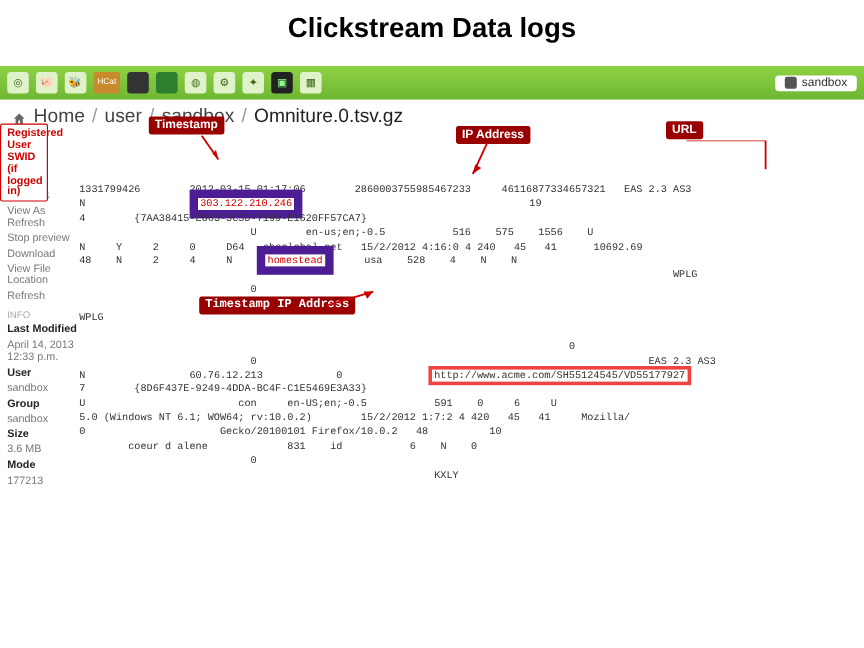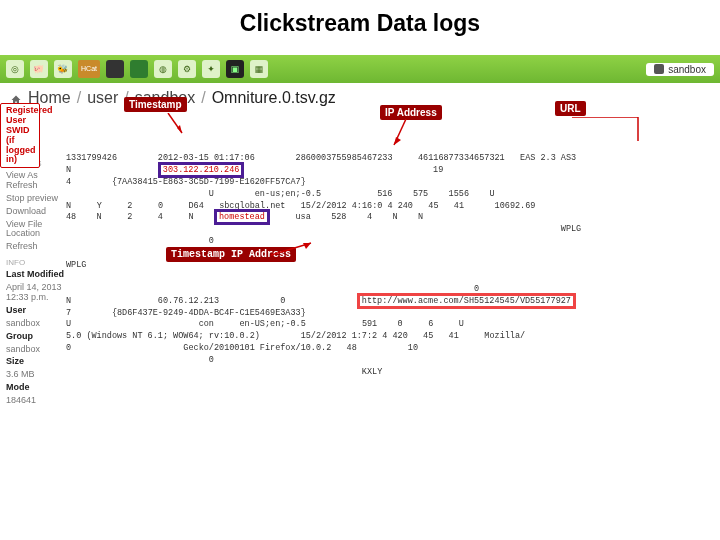--- a/index.html
+++ b/index.html
@@ -26,21 +26,21 @@
     padding:2px 5px; border-radius:2px; line-height:1.1; white-space:nowrap;
   }
   .annot.white { background:#fff; color:#c00; border:1px solid #c00; }
   .body-area { display:flex; font-size:9px; color:#444; }
   .sidebar { width:66px; padding:4px 0 0 6px; font-size:9px; color:#777; }
   .sidebar .group-title { font-size:8px; color:#aaa; text-transform:uppercase; margin-top:6px; }
   .sidebar .item { margin:3px 0; line-height:1.1; }
   .sidebar .bold { color:#222; font-weight:bold; }
   .content { flex:1; padding:4px 6px 0 0; font-family: "Courier New", monospace; font-size:8.5px; color:#333; line-height:1.4; }
   .content .row { white-space:pre; }
-  .hl-ip { border:3px solid #4c1d95; color:#c00; padding:0 2px; }
+  .hl-ip { border:7px solid #4c1d95; color:#c00; padding:0 2px; }
   .hl-url { border:3px solid #ef4444; padding:0 2px; }
   .annot-geo {
     position:absolute; background:#990000; color:#fff; font-size:10px; font-weight:bold;
     padding:2px 5px; border-radius:2px; line-height:1.1;
   }
   .rel { position:relative; }
   svg.arrow { position:absolute; }
 </style>
 </head>
 <body>
@@ -111,21 +111,21 @@
     <div class="group-title">INFO</div>
     <div class="item bold">Last Modified</div>
     <div class="item">April 14, 2013 12:33 p.m.</div>
     <div class="item bold">User</div>
     <div class="item">sandbox</div>
     <div class="item bold">Group</div>
     <div class="item">sandbox</div>
     <div class="item bold">Size</div>
     <div class="item">3.6 MB</div>
     <div class="item bold">Mode</div>
-    <div class="item">184641</div>
+    <div class="item">177213</div>
   </div>
 
   <div class="content rel">
     <div class="row"><span>1331799426</span>        <span>2012-03-15 01:17:06</span>        <span>2860003755985467233</span>     <span>46116877334657321</span>   <span>EAS 2.3 AS3</span></div>
     <div class="row"><span>N</span>                 <span class="hl-ip">303.122.210.246</span>                                     <span>19</span></div>
     <div class="row"><span>4</span>        <span>{7AA38415-E863-3C5D-7199-E1620FF57CA7}</span></div>
     <div class="row">                            <span>U</span>        <span>en-us;en;-0.5</span>           <span>516</span>    <span>575</span>    <span>1556</span>    <span>U</span></div>
     <div class="row"><span>N</span>     <span>Y</span>     <span>2</span>     <span>0</span>     <span>D64</span>   <span>sbcglobal.net</span>   <span>15/2/2012 4:16:0 4 240</span>   <span>45</span>   <span>41</span>      <span>10692.69</span></div>
     <div class="row"><span>48</span>    <span>N</span>     <span>2</span>     <span>4</span>     <span>N</span>    <span class="hl-ip">homestead</span>     <span>usa</span>    <span>528</span>    <span>4</span>    <span>N</span>    <span>N</span></div>
     <div class="row">                                                                                                 <span>WPLG</span></div>
@@ -134,21 +134,23 @@
     <svg class="arrow" style="left:205px; top:92px;" width="50" height="20">
         <line x1="0" y1="14" x2="40" y2="2" stroke="#c00" stroke-width="1.5"></line>
         <polygon points="40,2 32,2 35,8" fill="#c00"></polygon>
       </svg>
 
     <div class="row">                            <span>0</span></div>
     <div class="row">&nbsp;</div>
     <div class="row"><span>WPLG</span></div>
     <div class="row">&nbsp;</div>
     <div class="row">                                                                                <span>0</span></div>
+    <div class="row">                            <span>0</span>                                                                <span>EAS 2.3 AS3</span></div>
     <div class="row"><span>N</span>                 <span>60.76.12.213</span>            <span>0</span>              <span class="hl-url">http://www.acme.com/SH55124545/VD55177927</span></div>
     <div class="row"><span>7</span>        <span>{8D6F437E-9249-4DDA-BC4F-C1E5469E3A33}</span></div>
     <div class="row"><span>U</span>                         <span>con</span>     <span>en-US;en;-0.5</span>           <span>591</span>    <span>0</span>     <span>6</span>     <span>U</span></div>
     <div class="row"><span>5.0 (Windows NT 6.1; WOW64; rv:10.0.2)</span>        <span>15/2/2012 1:7:2 4 420</span>   <span>45</span>   <span>41</span>     <span>Mozilla/</span></div>
     <div class="row"><span>0</span>                      <span>Gecko/20100101 Firefox/10.0.2</span>   <span>48</span>          <span>10</span></div>
+    <div class="row">        <span>coeur d alene</span>             <span>831</span>    <span>id</span>           <span>6</span>    <span>N</span>    <span>0</span></div>
     <div class="row">                            <span>0</span></div>
     <div class="row">                                                          <span>KXLY</span></div>
   </div>
 </div>
 
 </body></html>

